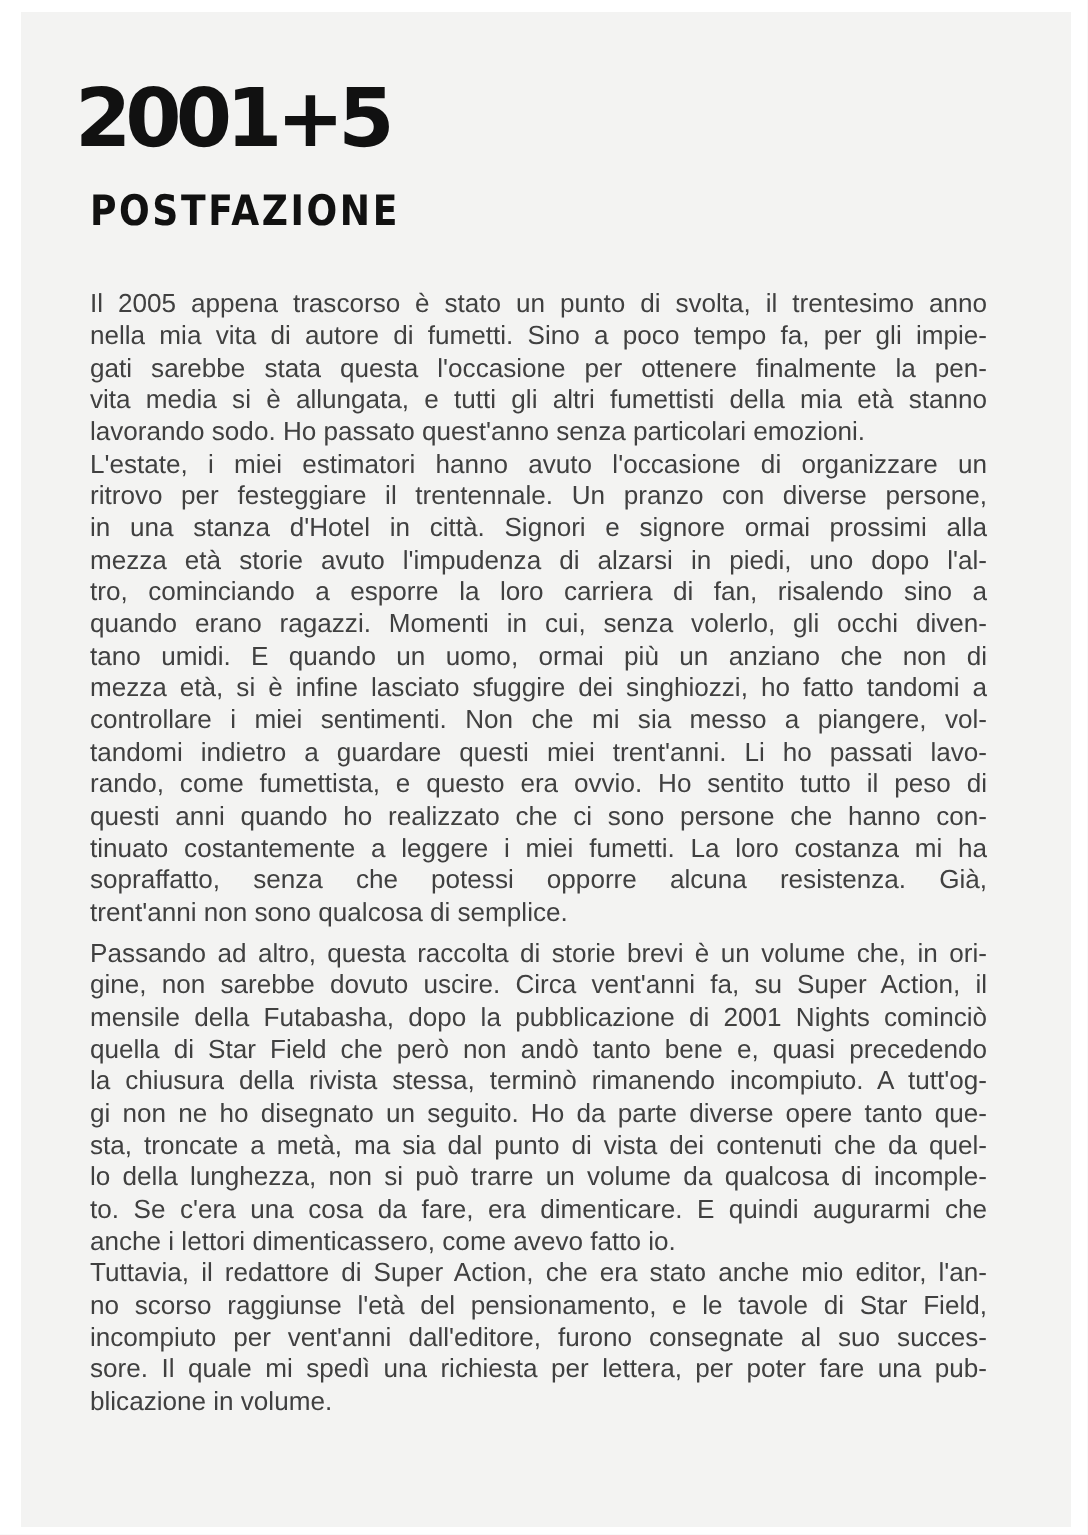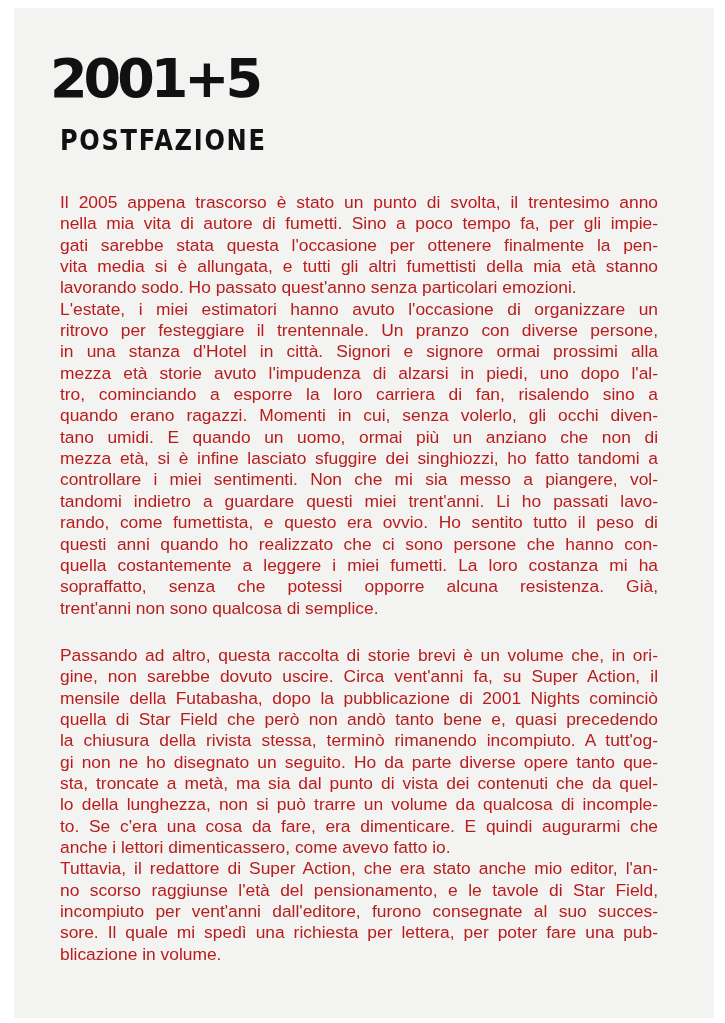--- a/index.html
+++ b/index.html
@@ -20,24 +20,24 @@
     }
     .subtitle {
       position: absolute; left: 60px; top: 124px;
       font-family: "DejaVu Sans", sans-serif; font-weight: bold;
       font-size: 28px; line-height: 34px; letter-spacing: 2px;
       color: #111; margin: 0; transform: scaleX(0.86); transform-origin: left top;
     }
     .body {
       position: absolute; left: 60px; top: 192px; width: 598px;
       font-family: "Liberation Sans", sans-serif; font-size: 17.4px;
-      line-height: 21.35px; color: #b91c1c;
+      line-height: 21.35px; color: #404040;
     }
     .para { margin: 0; }
-    .para + .para { margin-top: 26px; }
+    .para + .para { margin-top: 6px; }
     .line {
       display: block; text-align: justify; text-align-last: justify;
       white-space: nowrap; height: 21.35px;
     }
     .line.last { text-align-last: left; }
   </style>
 </head>
 <body>
 
 <div class="page"></div>
@@ -57,21 +57,21 @@
     <span class="line">in una stanza d'Hotel in città. Signori e signore ormai prossimi alla</span>
     <span class="line">mezza età storie avuto l'impudenza di alzarsi in piedi, uno dopo l'al-</span>
     <span class="line">tro, cominciando a esporre la loro carriera di fan, risalendo sino a</span>
     <span class="line">quando erano ragazzi. Momenti in cui, senza volerlo, gli occhi diven-</span>
     <span class="line">tano umidi. E quando un uomo, ormai più un anziano che non di</span>
     <span class="line">mezza età, si è infine lasciato sfuggire dei singhiozzi, ho fatto tandomi a</span>
     <span class="line">controllare i miei sentimenti. Non che mi sia messo a piangere, vol-</span>
     <span class="line">tandomi indietro a guardare questi miei trent'anni. Li ho passati lavo-</span>
     <span class="line">rando, come fumettista, e questo era ovvio. Ho sentito tutto il peso di</span>
     <span class="line">questi anni quando ho realizzato che ci sono persone che hanno con-</span>
-    <span class="line">quella costantemente a leggere i miei fumetti. La loro costanza mi ha</span>
+    <span class="line">tinuato costantemente a leggere i miei fumetti. La loro costanza mi ha</span>
     <span class="line">sopraffatto, senza che potessi opporre alcuna resistenza. Già,</span>
     <span class="line last">trent'anni non sono qualcosa di semplice.</span>
   </p>
   <p class="para">
     <span class="line">Passando ad altro, questa raccolta di storie brevi è un volume che, in ori-</span>
     <span class="line">gine, non sarebbe dovuto uscire. Circa vent'anni fa, su Super Action, il</span>
     <span class="line">mensile della Futabasha, dopo la pubblicazione di 2001 Nights cominciò</span>
     <span class="line">quella di Star Field che però non andò tanto bene e, quasi precedendo</span>
     <span class="line">la chiusura della rivista stessa, terminò rimanendo incompiuto. A tutt'og-</span>
     <span class="line">gi non ne ho disegnato un seguito. Ho da parte diverse opere tanto que-</span>

